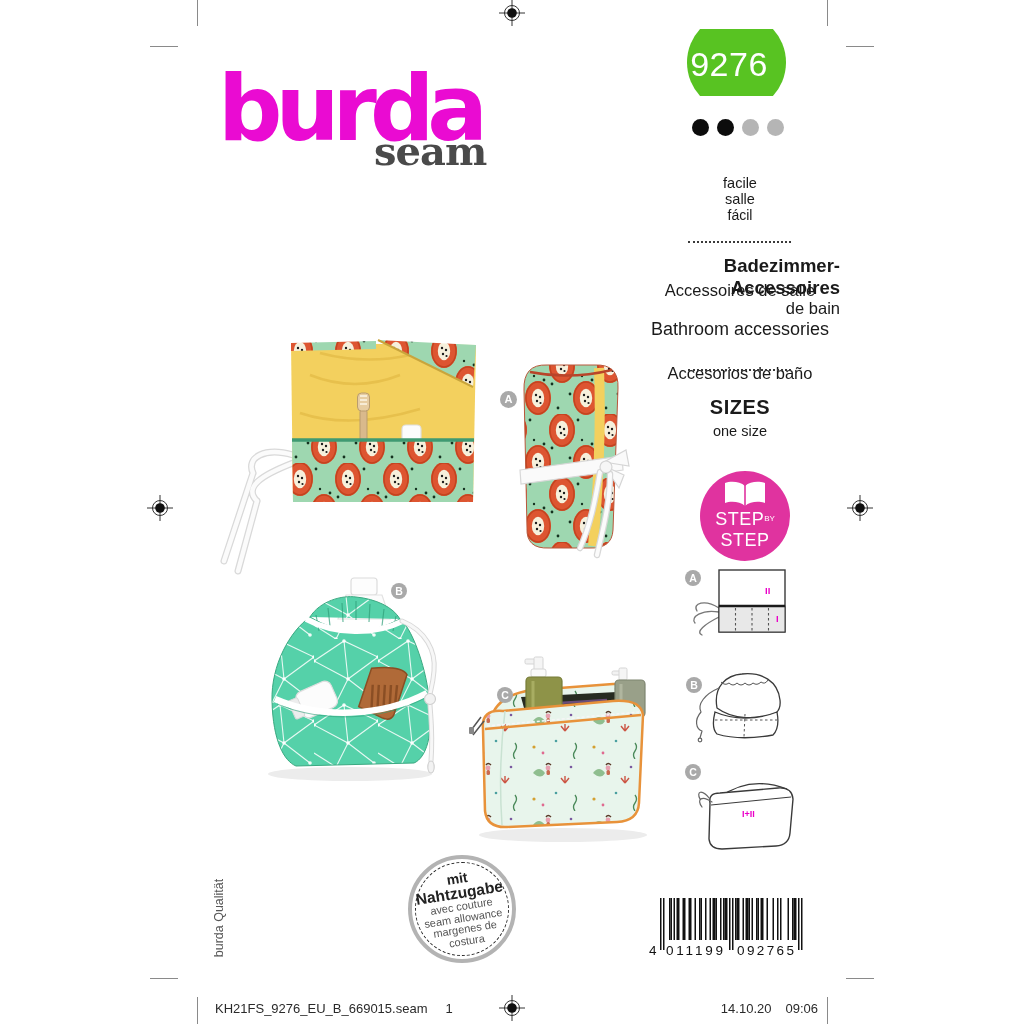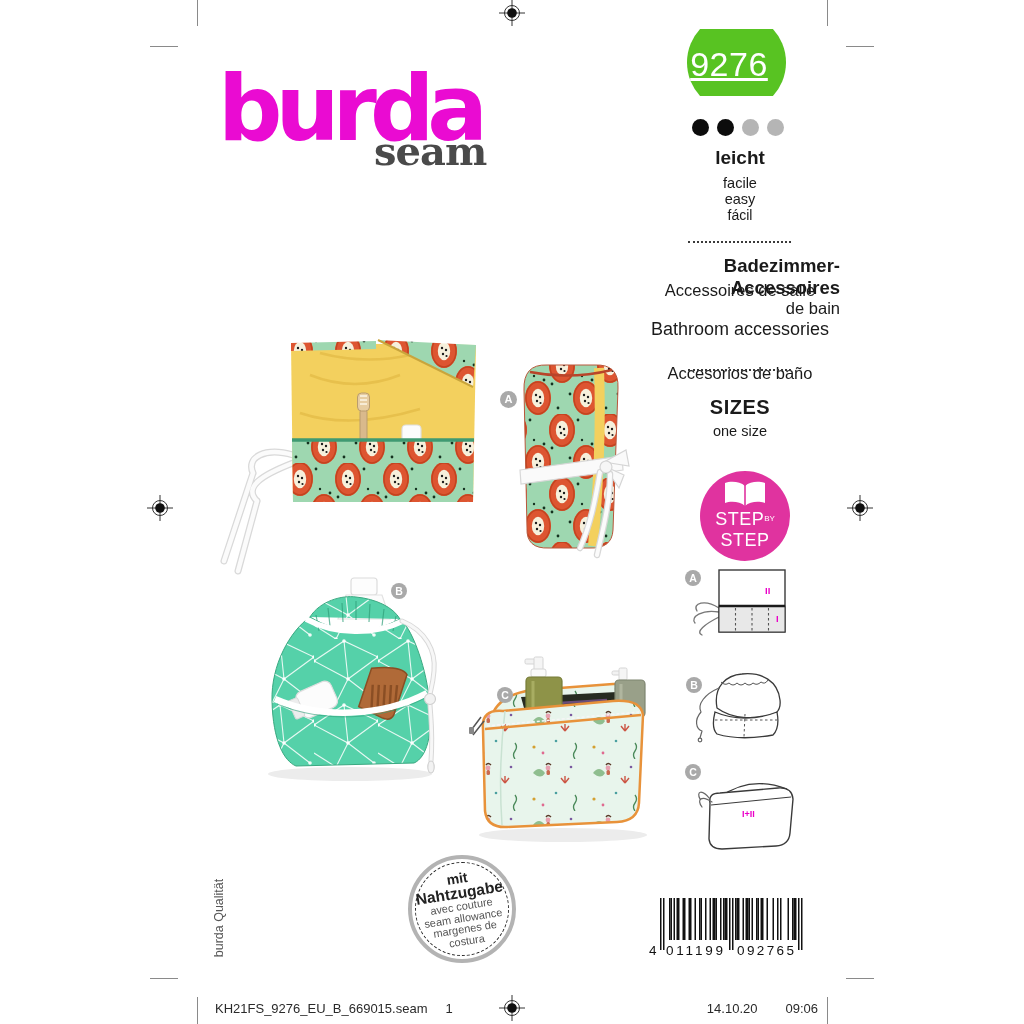--- a/index.html
+++ b/index.html
@@ -16,21 +16,21 @@
   .logo-burda{position:absolute;left:218px;top:64px;font-family:"DejaVu Sans",sans-serif;
     font-weight:bold;font-size:90px;line-height:90px;letter-spacing:-7px;color:var(--brand-magenta);}
   .logo-style{position:absolute;left:374px;top:130px;width:110px;text-align:right;
     font-family:"DejaVu Serif",serif;font-weight:bold;font-size:40px;line-height:42px;
     letter-spacing:-1px;color:#4a4a4a;}
   
   .badge-wrap{position:absolute;left:687px;top:29px;width:99px;height:67px;overflow:hidden;}
   .badge-circle{position:absolute;left:0;top:-16px;width:99px;height:99px;border-radius:50%;
     background:var(--badge-green);}
   .badge-num{position:absolute;left:0;top:16px;width:84px;text-align:center;color:#fff;
-    font-size:34px;font-weight:400;letter-spacing:0.5px;text-decoration:underline;}
+    font-size:34px;font-weight:400;letter-spacing:0.5px;}
   
   .dots{position:absolute;left:692px;top:119px;display:flex;gap:8px;}
   .dot{width:17px;height:17px;border-radius:50%;}
   .dot.filled{background:#0c0c0c;}
   .dot.empty{background:var(--dot-gray);}
   
   .rc{position:absolute;left:640px;width:200px;text-align:center;}
   .t-bold{font-weight:bold;}
   .dotline{position:absolute;left:688px;width:103px;border-top:2px dotted #3a3a3a;}
   
@@ -167,23 +167,22 @@
     <div class="badge-circle"></div>
     <div class="badge-num">9276</div>
   </div>
 
   <div class="dots" id="dots">
       <span class="dot filled"></span>
       <span class="dot filled"></span>
       <span class="dot empty"></span>
       <span class="dot empty"></span>
     </div>
-  <div class="rc t-bold" style="top:147px;font-size:19px;">leicht</div>
   <div class="rc" style="top:175px;font-size:14.5px;">facile</div>
-  <div class="rc" style="top:191px;font-size:14.5px;">easy</div>
+  <div class="rc" style="top:191px;font-size:14.5px;">salle</div>
   <div class="rc" style="top:207px;font-size:14px;">fácil</div>
 
   <div class="dotline" style="top:241px"></div>
   <div class="rc t-bold" style="top:255px;font-size:18.5px;text-align:right;">Badezimmer-Accessoires</div>
   <div class="rc" style="top:281px;font-size:16.5px;">Accessoires de salle</div>
   <div class="rc" style="top:299px;font-size:16.5px;text-align:right;">de bain</div>
   <div class="rc" style="top:319px;font-size:18px;">Bathroom accessories</div>
   <div class="rc" style="top:340px;font-size:16.5px;margin-top:24px;">Accesorios de baño</div>
   <div class="dotline" style="top:369px"></div>
 
@@ -427,16 +426,16 @@
       <text x="1" y="58" font-family="Liberation Sans, sans-serif" font-size="13.5" fill="#111">4</text>
       <text x="18" y="58" textLength="57" font-family="Liberation Sans, sans-serif" font-size="13.5" fill="#111">011199</text>
       <text x="89" y="58" textLength="57" font-family="Liberation Sans, sans-serif" font-size="13.5" fill="#111">092765</text>
     </svg>
 
   <div class="side-text">burda Qualität</div>
   <div class="foot" style="left:215px">
     <span>KH21FS_9276_EU_B_669015.seam</span><span style="margin-left:18px">1</span>
   </div>
   <div class="foot" style="left:618px;width:200px;text-align:right">
-    <span>14.10.20</span><span style="margin-left:28px">09:06</span>
+    <span>14.10.20</span><span style="margin-left:14px">09:06</span>
   </div>
 
 </div>
 
 </body></html>

